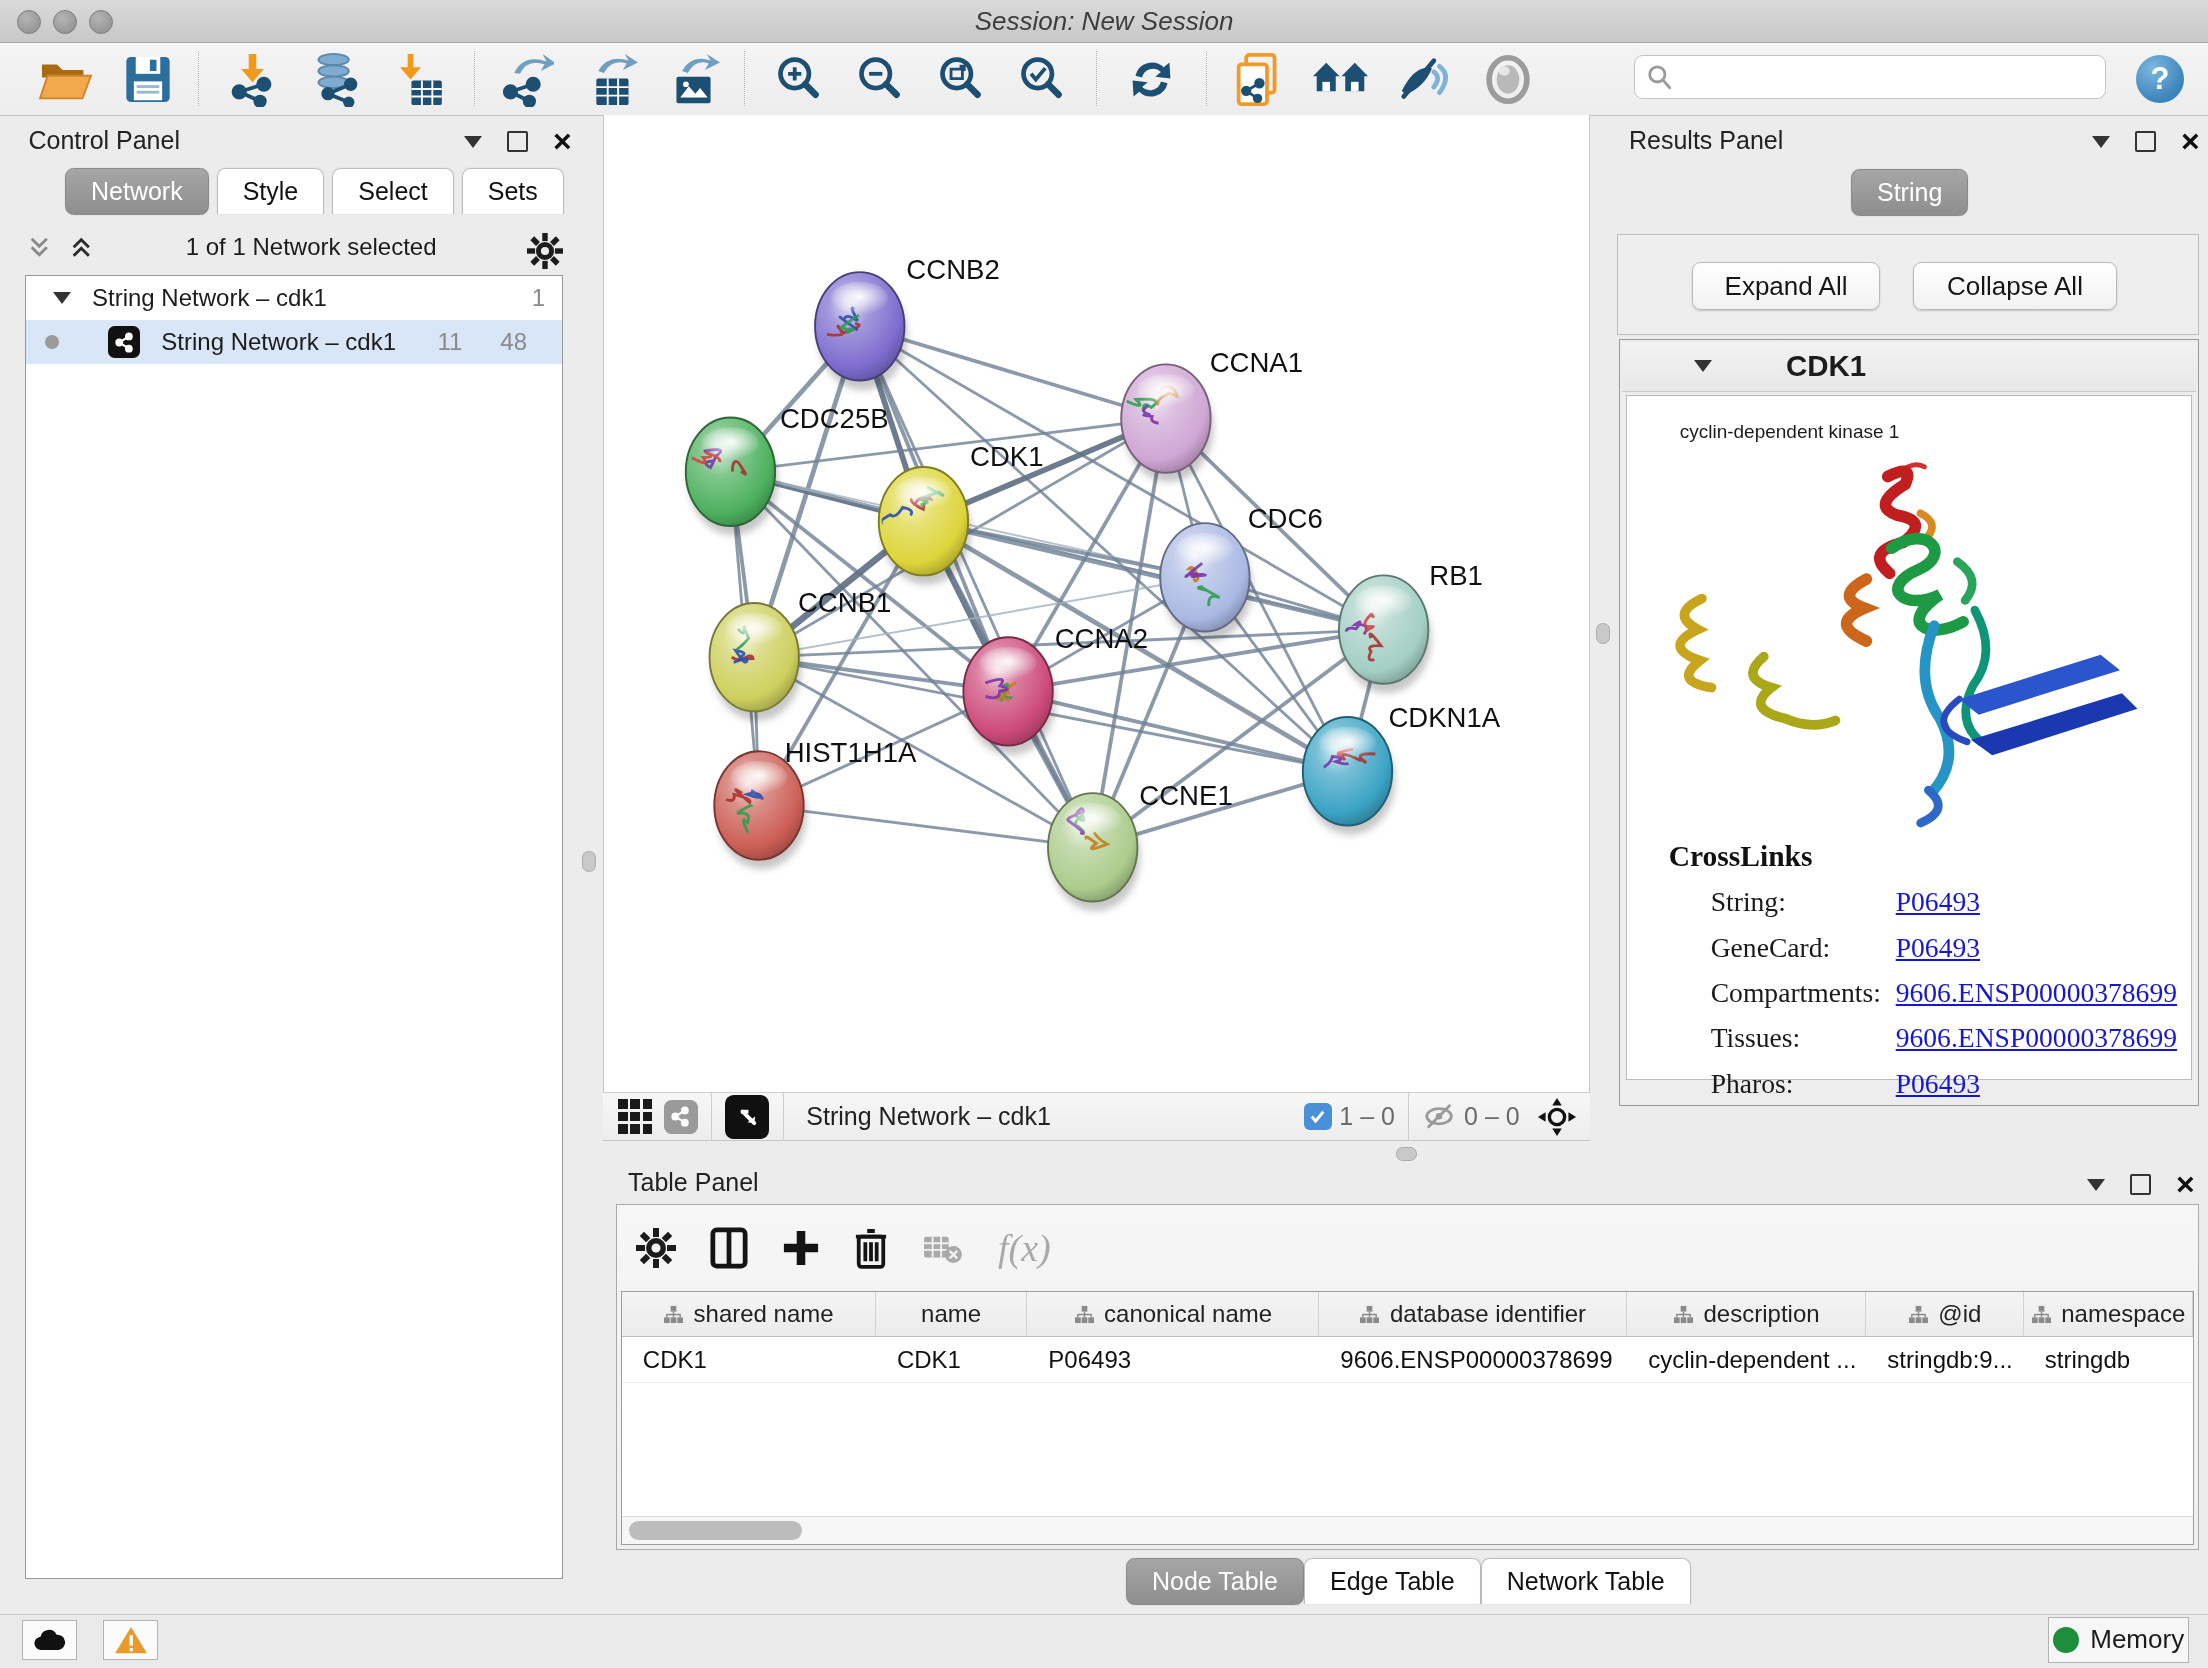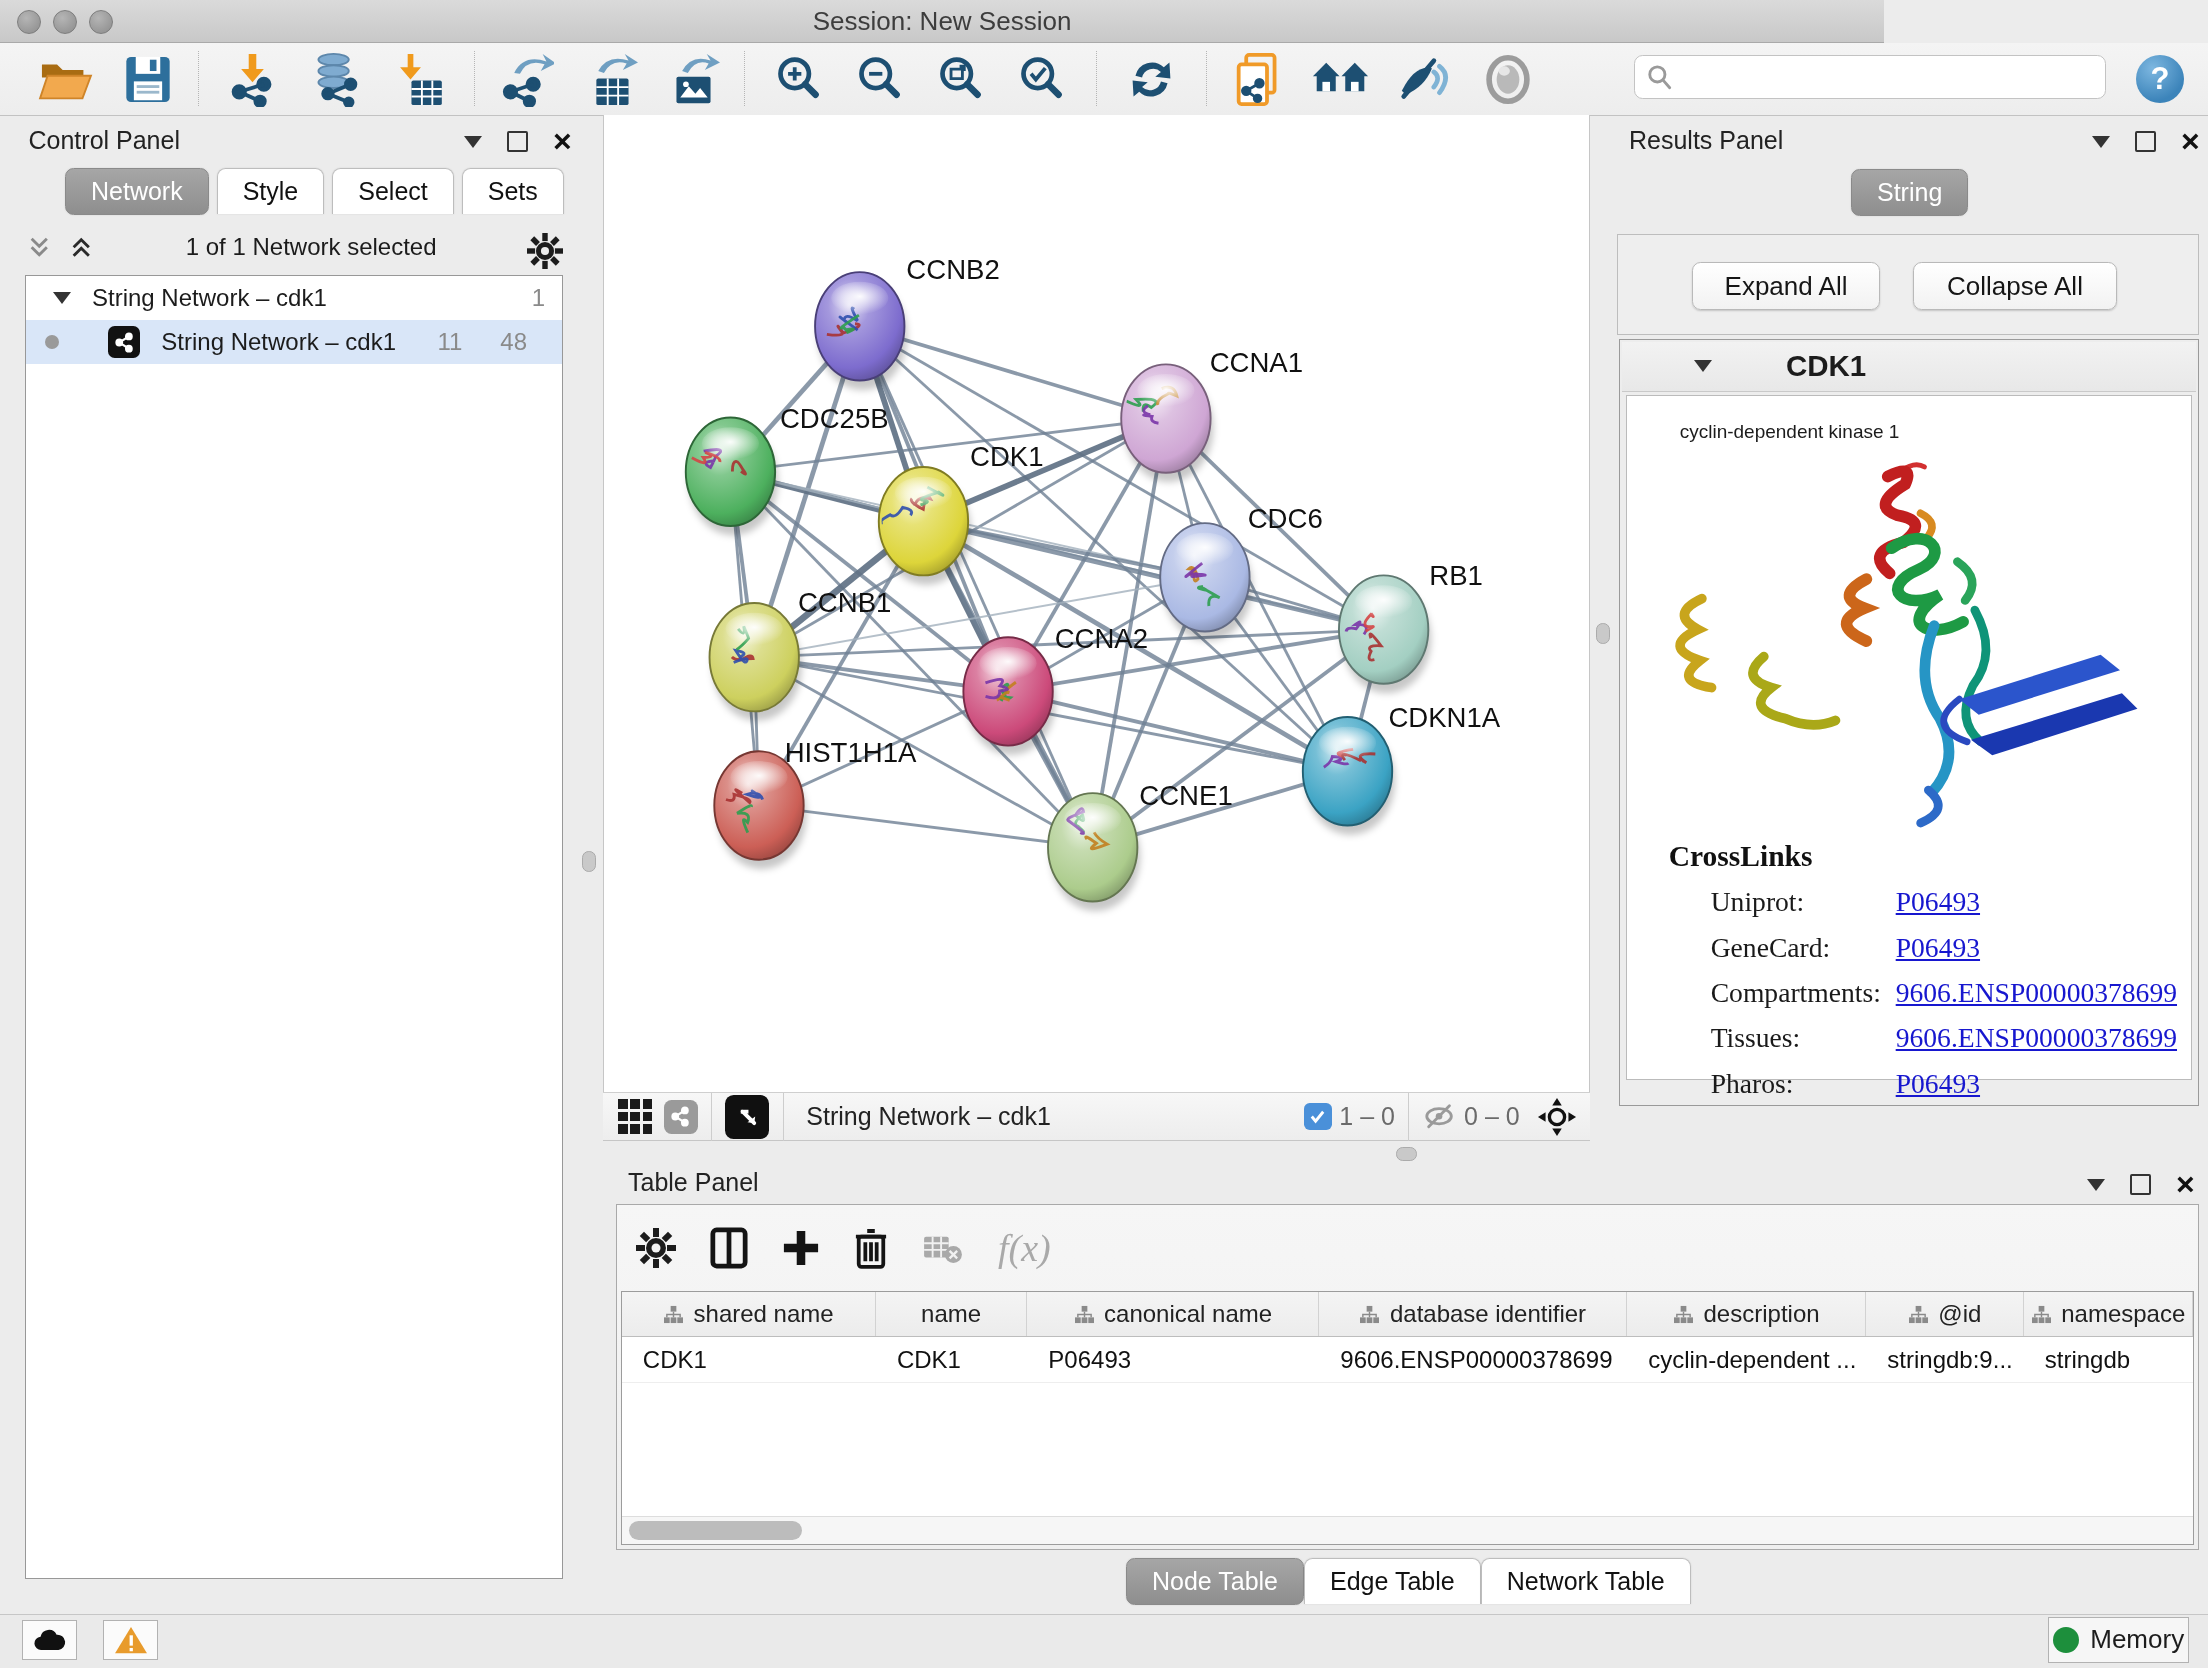--- a/index.html
+++ b/index.html
@@ -1,20 +1,20 @@
 <!DOCTYPE html>
 <html style="font-size:15px"><head>
 <meta charset="utf-8">
 <style>
   html,body{margin:0;padding:0;}
   body{width:2208px;height:1668px;position:relative;overflow:hidden;background:#ececec;
        font-family:"Liberation Sans","DejaVu Sans",sans-serif;color:#1c1c1c;-webkit-font-smoothing:antialiased;}
   
-  .titlebar{position:absolute;left:0;top:0;width:1884px;height:42px;
-    background:linear-gradient(#dadada,#c8c8c8);border-bottom:1px solid #a9a9a9;}
+  .titlebar{position:absolute;left:0;top:0;width:2208px;height:42px;
+    background:linear-gradient(#dadada,#c8c8c8);border-bottom:1px solid #a9a9a9;font-style:italic;}
   .tl{position:absolute;top:9.5px;width:22px;height:22px;border-radius:50%;
       background:radial-gradient(circle at 38% 32%,#b5b5b5,#8b8b8b);border:1px solid #7e7e7e;}
   .titlebar .title{position:absolute;left:0;right:0;top:5.7px;text-align:center;font-size:26px;color:#3d3d3d;}
   
   .toolbar{position:absolute;left:0;top:43px;width:2208px;height:72px;background:linear-gradient(#f4f4f4,#ededed);
     border-bottom:1px solid #c2c2c2;}
   .tbtn{position:absolute;top:7.6px;width:63px;height:57px;display:flex;align-items:center;justify-content:center;border-radius:7.6px;}
   .tsep{position:absolute;top:7.6px;height:55px;border-left:1.9px dotted #b5b5b5;}
   .searchbox{position:absolute;left:1634px;top:12.4px;width:472px;height:44px;background:#fff;border:1.9px solid #c3c3c3;
     border-radius:8.6px;display:flex;align-items:center;padding-left:9.5px;box-sizing:border-box;}
@@ -719,21 +719,21 @@
         <path d="M306 176 q-22 56 6 96 q22 42 -8 76" stroke="#2695c5" stroke-width="11"></path>
         <path d="M332 252 q-36 28 8 44" stroke="#2a49c0" stroke-width="7"></path>
         <path d="M300 346 q24 20 -8 34" stroke="#2d6ac8" stroke-width="9"></path>
       </g>
       <polygon points="332,252 478,206 498,222 352,268" fill="#2b55cc"></polygon>
       <polygon points="344,294 500,246 516,262 366,310" fill="#1a38b0"></polygon>
     </svg>
     <div style="margin:5.7px 0 0 42px" class="cl-title">CrossLinks</div>
     <div id="crosslinks-rows" style="margin:3.8px 0 0 84px">
         <div class="cl-row">
-          <span class="cl-label">Uniprot:</span>
+          <span class="cl-label">String:</span>
           <a class="cl-link" href="#">P06493</a>
         </div>
         <div class="cl-row">
           <span class="cl-label">GeneCard:</span>
           <a class="cl-link" href="#">P06493</a>
         </div>
         <div class="cl-row">
           <span class="cl-label">Compartments:</span>
           <a class="cl-link" href="#">9606.ENSP00000378699</a>
         </div>

